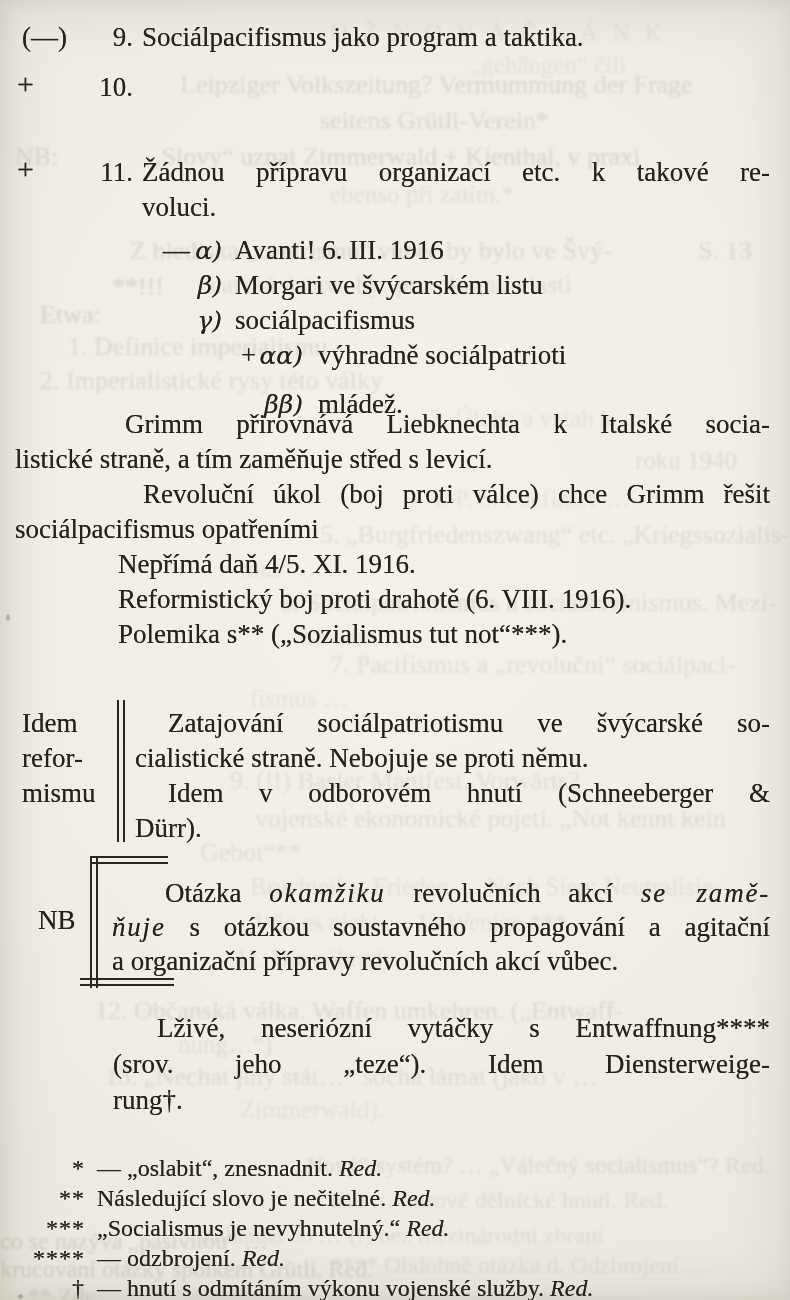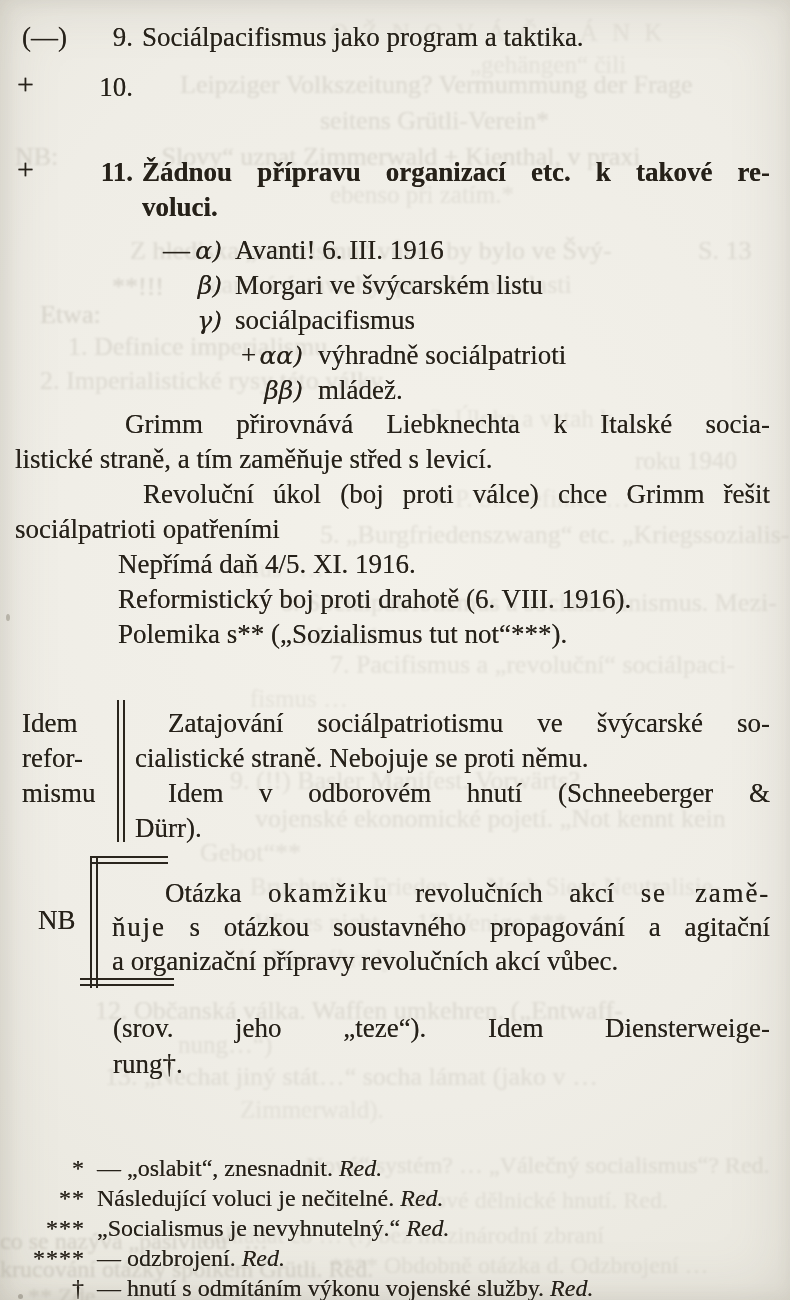--- a/index.html
+++ b/index.html
@@ -39,21 +39,21 @@
   
   .paras{position:absolute;left:15px;top:407px;width:755px;font-size:27px;}
   
   .side-label{position:absolute;font-size:27px;line-height:35px;}
   .dblrule-v{position:absolute;width:4px;border-left:2px solid #2a251d;border-right:2px solid #2a251d;}
   .dblrule-h{position:absolute;height:4px;border-top:2px solid #2a251d;border-bottom:2px solid #2a251d;}
   .idem-text{position:absolute;left:135px;top:706px;width:635px;font-size:27px;}
   
   .nb-text{position:absolute;left:112px;top:876px;width:658px;font-size:27px;}
   .nb-text .ln{height:34px;line-height:34px;}
-  .em{letter-spacing:1.8px;}
+  .em{font-style:italic;letter-spacing:1.8px;}
   
   .closing{position:absolute;left:113px;top:1010px;width:657px;font-size:27px;}
   .closing .ln{height:36px;line-height:36px;}
   
   .fns{position:absolute;left:0;top:1153px;width:770px;font-size:24px;}
   .fn-row{position:relative;height:30px;line-height:30px;}
   .fn-sym{position:absolute;left:0;width:85px;text-align:right;letter-spacing:1px;}
   .fn-tx{margin-left:97px;}
   .red{font-style:italic;}
   
@@ -117,21 +117,21 @@
     <span class="num">9.</span>
     <div class="itx">
       <div class="ln">Sociálpacifismus jako program a taktika.</div>
     </div>
   </div>
 
   <div class="item" style="top:70px;">
     <span class="num">10.</span>
   </div>
 
-  <div class="item" style="top:155px;font-weight:bold;">
+  <div class="item" style="top:155px;">
     <span class="num">11.</span>
     <div class="itx">
       <div class="ln j">Žádnou přípravu organizací etc. k takové re-</div>
       <div class="ln">voluci.</div>
     </div>
   </div>
 
   <div class="gr lv1" style="top:233px;">
     <span class="gpre">—</span>
     <span class="glab">α)</span>
@@ -143,30 +143,30 @@
   </div>
   <div class="gr lv1" style="top:303px;">
     <span class="glab">γ)</span>
     <span class="gtx">sociálpacifismus</span>
   </div>
   <div class="gr lv2" style="top:338px;">
     <span class="gpre">+</span>
     <span class="glab">αα)</span>
     <span class="gtx">výhradně sociálpatrioti</span>
   </div>
-  <div class="gr lv2" style="top:373px;">
+  <div class="gr lv2" style="top:387px;">
     <span class="glab">ββ)</span>
     <span class="gtx">mládež.</span>
   </div>
 
   <div class="paras">
     <div class="ln j i110">Grimm přirovnává Liebknechta k Italské socia-</div>
     <div class="ln">listické straně, a tím zaměňuje střed s levicí.</div>
     <div class="ln j i128">Revoluční úkol (boj proti válce) chce Grimm řešit</div>
-    <div class="ln">sociálpatrioti opatřeními</div>
+    <div class="ln">sociálpacifismus opatřeními</div>
     <div class="ln i103">Nepřímá daň 4/5. XI. 1916.</div>
     <div class="ln i103">Reformistický boj proti drahotě (6. VIII. 1916).</div>
     <div class="ln i103">Polemika s** („Sozialismus tut not“***).</div>
   </div>
 
   <div class="side-label" style="left:22px;top:706px;width:90px;">
     <div>Idem</div>
     <div>refor-</div>
     <div>mismu</div>
   </div>
@@ -182,32 +182,33 @@
   <div class="dblrule-h" style="left:90px;top:856px;width:78px;"></div>
   <div class="dblrule-v" style="left:90px;top:858px;height:130px;"></div>
   <div class="dblrule-h" style="left:80px;top:978px;width:94px;"></div>
   <div class="nb-text">
     <div class="ln j i53"><span>Otázka </span><span class="em">okamžiku</span><span> revolučních akcí </span><span class="em">se zamě-</span></div>
     <div class="ln j"><span class="em">ňuje</span><span> s otázkou soustavného propagování a agitační</span></div>
     <div class="ln">a organizační přípravy revolučních akcí vůbec.</div>
   </div>
 
   <div class="closing">
+    <div class="ln j i44">Lživé, neseriózní vytáčky s Entwaffnung****</div>
     <div class="ln j">(srov. jeho „teze“). Idem Diensterweige-</div>
     <div class="ln">rung†.</div>
   </div>
 
   <div class="fns">
     <div class="fn-row">
       <span class="fn-sym">*</span>
       <div class="fn-tx"><span>— „oslabit“, znesnadnit. </span><span class="red">Red.</span></div>
     </div>
     <div class="fn-row">
       <span class="fn-sym">**</span>
-      <div class="fn-tx"><span>Následující voluci je nečitelné. </span><span class="red">Red.</span></div>
+      <div class="fn-tx"><span>Následující slovo je nečitelné. </span><span class="red">Red.</span></div>
     </div>
     <div class="fn-row">
       <span class="fn-sym">***</span>
       <div class="fn-tx"><span>„Socialismus je nevyhnutelný.“ </span><span class="red">Red.</span></div>
     </div>
     <div class="fn-row">
       <span class="fn-sym">****</span>
       <div class="fn-tx"><span>— odzbrojení. </span><span class="red">Red.</span></div>
     </div>
     <div class="fn-row">

